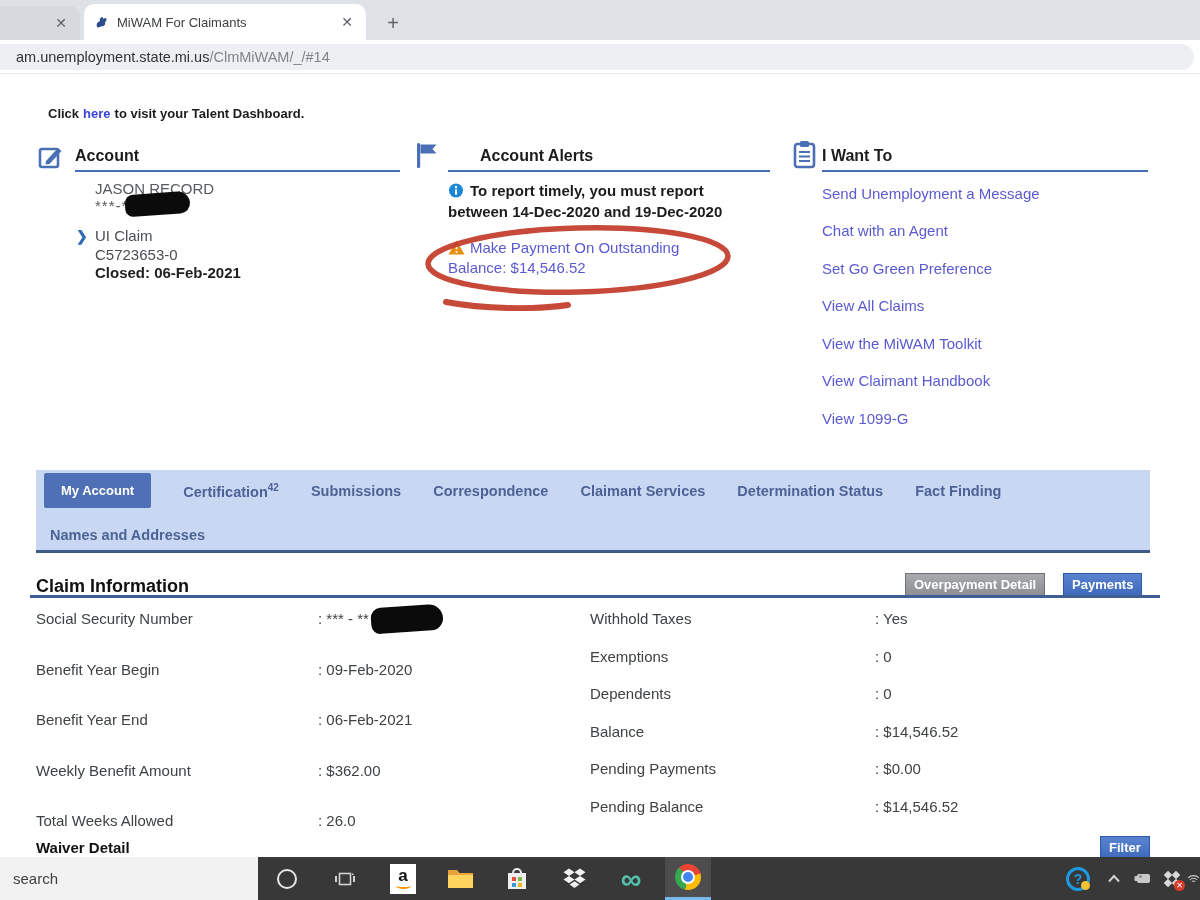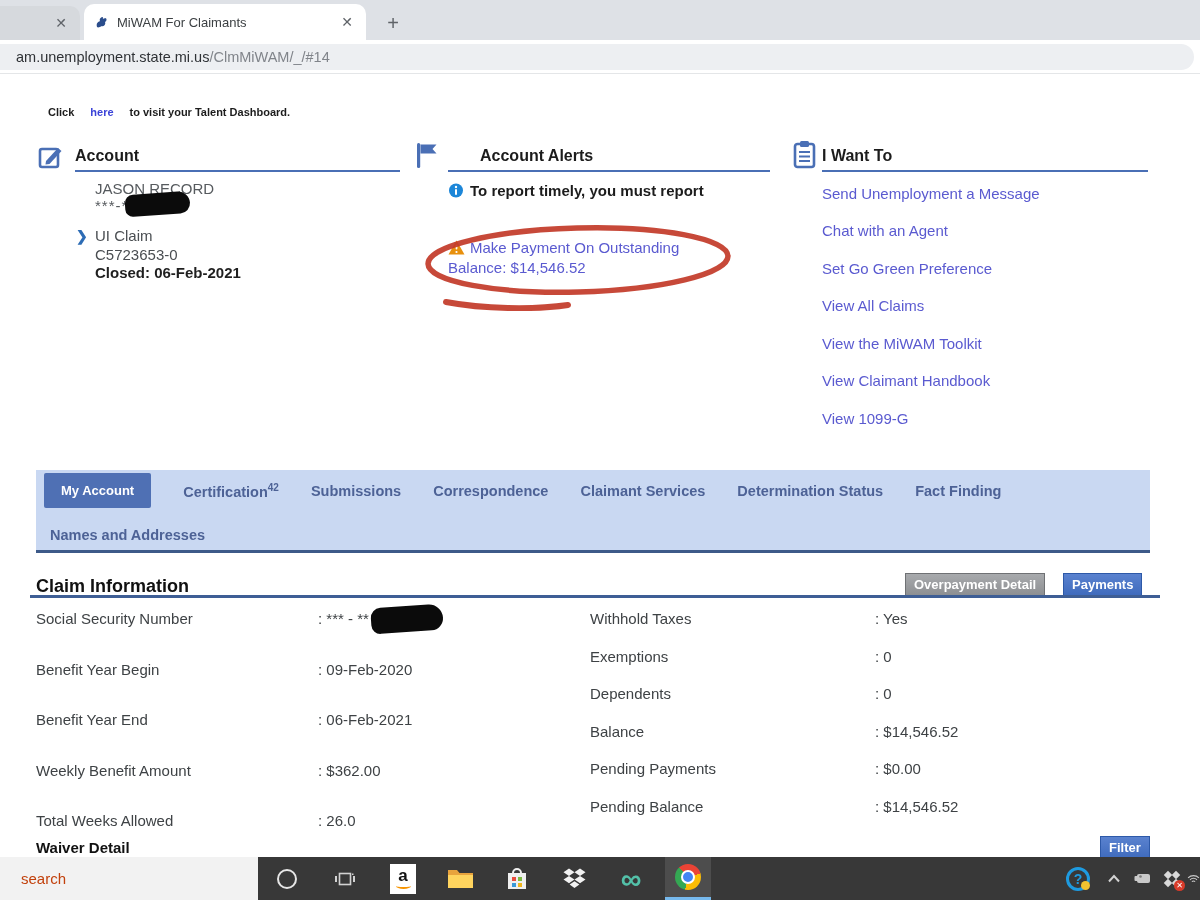--- a/index.html
+++ b/index.html
@@ -21,21 +21,21 @@
   .newtab-btn { left:380px; top:10px; width:26px; height:26px; display:flex; align-items:center;
                 justify-content:center; color:#5f6368; font-size:20px; border-radius:50%; }
   .urlbar { left:0; top:40px; width:1200px; height:34px; background:#fff; border-bottom:1px solid #e4e6e8; }
   .urlbar-inner { position:absolute; left:0; top:4px; right:6px; height:26px; background:#edeff2;
                   border-radius:0 14px 14px 0; display:flex; align-items:center; padding-left:16px; }
   .url-host { font-size:14.5px; color:#2f3236; }
   .url-path { font-size:14.5px; color:#80848a; }
 
   
   .page { left:0; top:74px; width:1200px; height:783px; background:#fff; }
-  .notice { left:48px; top:32px; font-size:11px; font-weight:bold; color:#1c1c1c; display:flex; gap:16px; }
+  .notice { left:48px; top:32px; font-size:13px; font-weight:bold; color:#1c1c1c; display:flex; gap:4px; }
   .notice a { color:#3b43d8; text-decoration:none; }
 
   .sec-head { font-size:16px; font-weight:bold; color:#1c1c1c; }
   .sec-rule { height:2px; background:#4a6fb5; }
 
   .acct-name { font-size:15px; color:#565a5e; }
   .acct-mask { font-size:15px; color:#565a5e; letter-spacing:1px; }
   .blob { background:#0b0b0b; border-radius:10px 14px 12px 9px; transform:rotate(-4deg); }
   .chev { color:#2d6cb5; font-size:14px; font-weight:bold; }
   .claim-line { font-size:15px; color:#4a4e52; }
@@ -68,21 +68,21 @@
   .tlbl { font-size:15px; color:#3e4245; }
   .tval { font-size:15px; color:#3e4245; display:flex; align-items:center; }
   .tbl-left .tlbl { width:282px; }
   .tbl-right .tlbl { width:285px; }
 
   .wd-title { font-size:15px; font-weight:bold; color:#111; }
 
   
   .taskbar { left:0; top:857px; width:1200px; height:43px; background:#383838; display:flex; }
   .tb-search { width:258px; height:43px; background:#f2f2f2; display:flex; align-items:center;
-               padding-left:21px; font-size:15px; color:#c2410c; cursor:text; }
+               padding-left:13px; font-size:15px; color:#404040; cursor:text; }
   .tb-slot { width:46px; height:43px; display:flex; align-items:center; justify-content:center; cursor:pointer; position:relative; }
   .tb-slot.active { background:#4d4d4d; border-bottom:3px solid #76b9ed; }
   .ring { width:20px; height:20px; border:2.5px solid #e6e6e6; border-radius:50%; }
   .amazon { width:26px; height:30px; background:#fff; display:flex; flex-direction:column; align-items:center; justify-content:center; }
   .amazon .a { font-weight:bold; font-size:17px; color:#111; line-height:15px; }
   .amazon .smile { width:15px; height:6px; border-bottom:2.5px solid #f79400; border-radius:50%; }
   .inf { font-size:29px; color:#53c1a9; font-weight:bold; line-height:20px; }
   .chrome-ball { width:26px; height:26px; border-radius:50%; position:relative;
     background:conic-gradient(from -45deg,#ea4335 0 33%,#fbbc05 0 66%,#34a853 0 100%); }
   .chrome-ball::after { content:""; position:absolute; inset:6px; border-radius:50%; background:#4285f4; border:2.5px solid #fff; }
@@ -161,20 +161,21 @@
 
   <div class="abs" style="left:448px; top:108px; width:330px;">
     <span style="display:inline-block; vertical-align:-3px; margin-right:6px;">
       <svg width="16" height="16" viewBox="0 0 16 16">
         <circle cx="8" cy="7.5" r="7" fill="#1c86d8"></circle>
         <path d="M4 13 l3 -2 l-1 3 z" fill="#1c86d8"></path>
         <rect x="7" y="6" width="2" height="6" rx="1" fill="#fff"></rect>
         <circle cx="8" cy="4" r="1.2" fill="#fff"></circle>
       </svg>
     </span><span class="alert-bold">To report timely, you must report</span>
+    <div class="alert-bold">between 14-Dec-2020 and 19-Dec-2020</div>
   </div>
 
   <div class="abs" style="left:448px; top:165px; width:300px;">
     <span style="display:inline-block; vertical-align:-2px; margin-right:5px;">
       <svg width="17" height="15" viewBox="0 0 17 15">
         <path d="M8.5 0.5 L16.5 14.5 H0.5 z" fill="#e8900c"></path>
         <rect x="7.6" y="4.5" width="1.8" height="5" rx="0.9" fill="#fff"></rect>
         <circle cx="8.5" cy="12" r="1.1" fill="#fff"></circle>
       </svg>
     </span><span class="alert-link">Make Payment On Outstanding</span>

